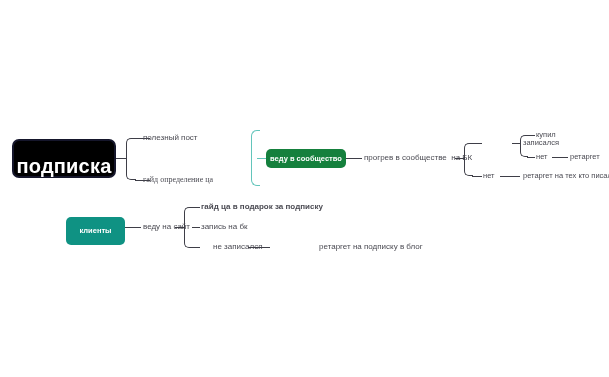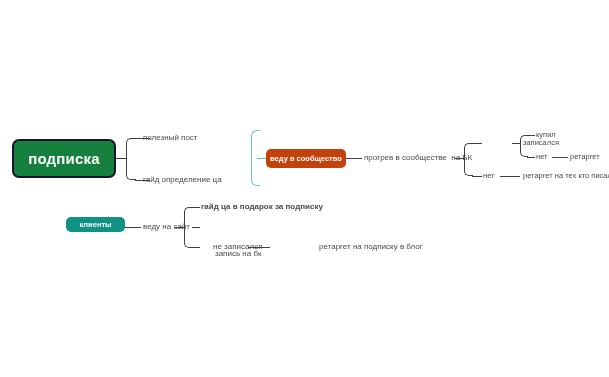--- a/index.html
+++ b/index.html
@@ -24,42 +24,43 @@
     justify-content: center;
     color: #ffffff;
     white-space: nowrap;
     line-height: 1;
   }
   .node-root {
     left: 12px;
     top: 139px;
     width: 104px;
     height: 39px;
-    background: #15803d;
+    background: #000000;
     border: 2px solid #15162b;
     border-radius: 7px;
-    font-size: 15px;
+    font-size: 20px;
     font-weight: 700;
     letter-spacing: 0.2px;
+    align-items: flex-end;
   }
   .node-green-main {
     left: 266px;
     top: 149px;
     width: 80px;
     height: 19px;
-    background: #c2410c;
+    background: #15803d;
     border-radius: 5px;
     font-size: 7.5px;
     font-weight: 700;
   }
   .node-green-sec {
     left: 66px;
     top: 217px;
     width: 59px;
-    height: 15px;
+    height: 28px;
     background: #0f9283;
     border-radius: 5px;
     font-size: 7.5px;
     font-weight: 700;
   }
   
   .lbl {
     position: absolute;
     color: #4a4a52;
     font-size: 8px;
@@ -103,21 +104,21 @@
     <span>подписка</span>
   </div>
 
   <div class="hline" style="left:116px; top:158px; width:10px;"></div>
 
   <div class="bracket" style="left:126px; top:138px; width:10px; height:42px;"></div>
   <div class="hline" style="left:135px; top:138px; width:15px;"></div>
   <div class="hline" style="left:135px; top:180px; width:15px;"></div>
 
   <div class="lbl" style="left:143px; top:138px;">полезный пост</div>
-  <div class="lbl" style="left:143px; top:180px;">гайд определение ца</div>
+  <div class="lbl" style="left:143px; top:180px;font-family:Liberation Serif, serif;">гайд определение ца</div>
 
   <div class="bracket teal" style="left:251px; top:130px; width:9px; height:56px;"></div>
   <div class="hline teal" style="left:257px; top:158px; width:10px;"></div>
 
   <div class="node node-green-main">
     <span>веду в сообщество</span>
   </div>
 
   <div class="hline" style="left:346px; top:158px; width:16px;"></div>
   <div class="lbl" style="left:364px; top:158px;">прогрев в сообществе  на БК</div>
@@ -153,21 +154,21 @@
   <div class="hline" style="left:125px; top:227px; width:16px;"></div>
   <div class="lbl" style="left:143px; top:227px;">веду на сайт</div>
 
   <div class="hline" style="left:175px; top:227px; width:9px;"></div>
   <div class="bracket" style="left:184px; top:207px; width:9px; height:41px;"></div>
 
   <div class="hline" style="left:192px; top:207px; width:8px;"></div>
   <div class="lbl" style="left:201px; top:207px;font-weight:bold;">гайд ца в подарок за подписку</div>
 
   <div class="hline" style="left:192px; top:227px; width:8px;"></div>
-  <div class="lbl" style="left:215px; top:227px;margin-top:27px;">запись на бк</div>
+  <div class="lbl" style="left:201px; top:227px;">запись на бк</div>
 
   <div class="hline" style="left:192px; top:247px; width:8px;"></div>
   <div class="lbl" style="left:201px; top:247px;padding-left:12px;">не записался</div>
 
   <div class="hline" style="left:248px; top:247px; width:22px;"></div>
   <div class="lbl" style="left:284px; top:247px;margin-left:35px;">ретаргет на подписку в блог</div>
 
 </div>
 
 </body></html>

